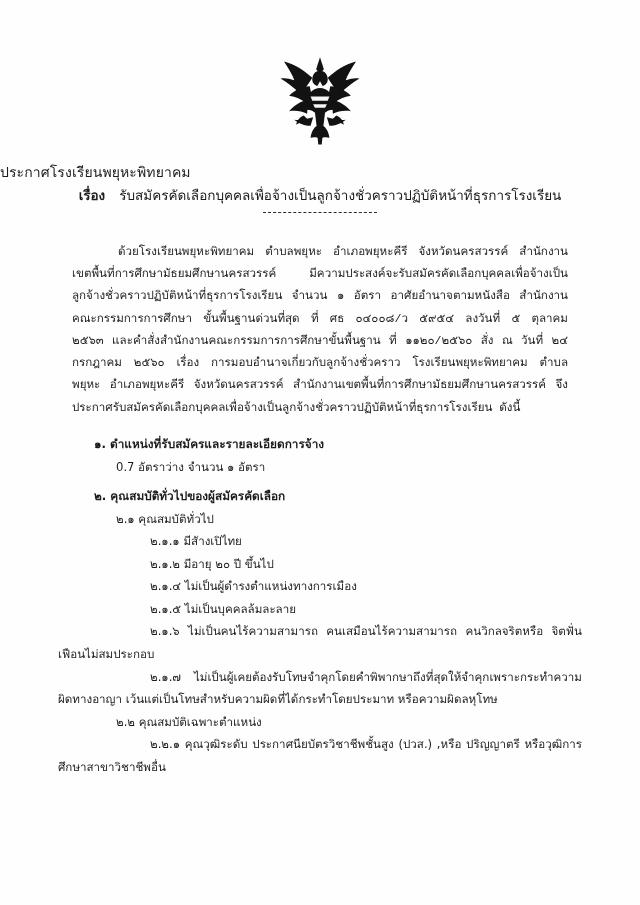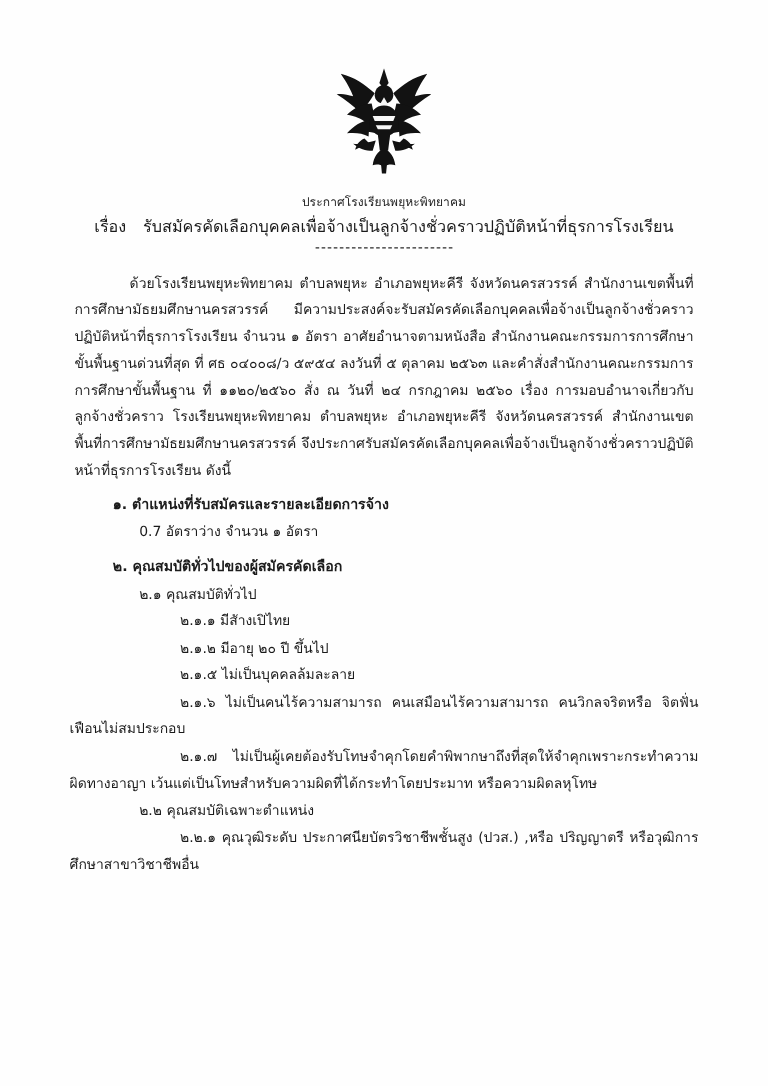--- a/index.html
+++ b/index.html
@@ -32,55 +32,56 @@
   }
   .emblem {
     display: inline-block;
     width: 104px;
     height: 96px;
   }
   .emblem svg { display: block; width: 100%; height: 100%; }
 
   
   .doc-title {
-    text-align: center;
-    font-size: 10px;
+    font-size: 14px;
     line-height: 1.5;
     margin-top: 10px;
     letter-spacing: 0.1px;
   }
   .subject-line {
     text-align: center;
     font-size: 13.5px;
     line-height: 1.55;
     margin-top: 2px;
   }
   .subject-label {
     display: inline-block;
     padding-right: 14px;
+    font-weight: bold;
   }
   .rule {
     width: 114px;
     margin: 6px auto 0 auto;
     border-top: 1px dashed #2a2a2a;
     height: 0;
   }
 
   
   .body-block {
     padding: 14px 58px 0 58px;
     font-size: 11.6px;
     line-height: 1.92;
     text-align: justify;
     text-justify: inter-word;
   }
   .para {
-    margin: 4px;
+    margin: 14px;
     text-indent: 46px;
     text-align: justify;
+    font-family: Liberation Mono, monospace;
   }
 
   .section {
     margin-top: 6px;
   }
   .section-title {
     font-weight: bold;
     margin: 0;
     padding-left: 36px;
     font-size: 11.8px;
@@ -167,20 +168,21 @@
     <div class="section">
       <p class="section-title">๑. ตำแหน่งที่รับสมัครและรายละเอียดการจ้าง</p>
       <p class="lvl1">0.7 อัตราว่าง จำนวน ๑ อัตรา</p>
     </div>
 
     <div class="section">
       <p class="section-title">๒. คุณสมบัติทั่วไปของผู้สมัครคัดเลือก</p>
       <p class="lvl1">๒.๑ คุณสมบัติทั่วไป</p>
       <p class="lvl2">๒.๑.๑ มีสัางเปิไทย</p>
       <p class="lvl2">๒.๑.๒ มีอายุ ๒๐ ปี ขึ้นไป</p>
+      <p class="lvl2">๒.๑.๔ ไม่เป็นผู้ดำรงตำแหน่งทางการเมือง</p>
       <p class="lvl2">๒.๑.๕ ไม่เป็นบุคคลล้มละลาย</p>
       <p class="lvl2-wrap">๒.๑.๖ ไม่เป็นคนไร้ความสามารถ คนเสมือนไร้ความสามารถ คนวิกลจริตหรือ จิตฟั่นเฟือนไม่สมประกอบ</p>
       <p class="lvl2-wrap">๒.๑.๗ ไม่เป็นผู้เคยต้องรับโทษจำคุกโดยคำพิพากษาถึงที่สุดให้จำคุกเพราะกระทำความผิดทางอาญา เว้นแต่เป็นโทษสำหรับความผิดที่ได้กระทำโดยประมาท หรือความผิดลหุโทษ</p>
       <p class="lvl1">๒.๒ คุณสมบัติเฉพาะตำแหน่ง</p>
       <p class="lvl2-wrap">๒.๒.๑ คุณวุฒิระดับ ประกาศนียบัตรวิชาชีพชั้นสูง (ปวส.) ,หรือ ปริญญาตรี หรือวุฒิการศึกษาสาขาวิชาชีพอื่น</p>
     </div>
 
   </div>
 </div>
 

